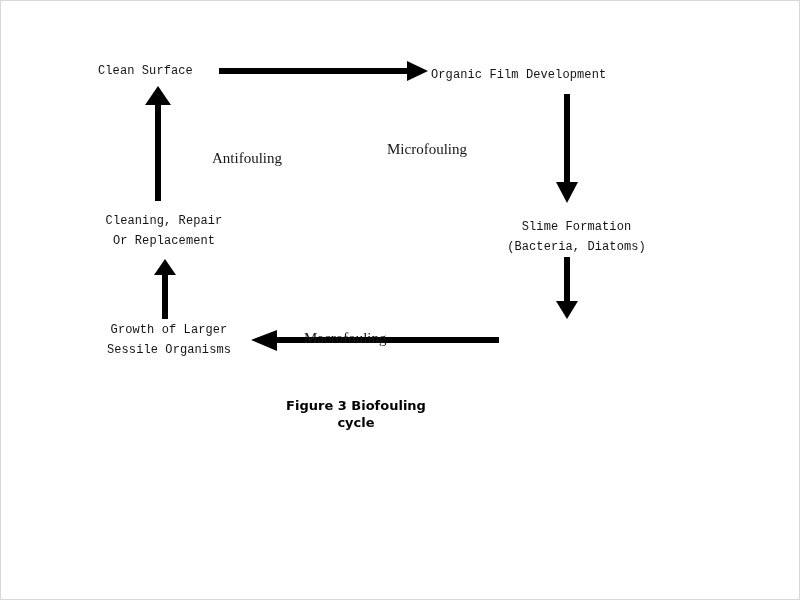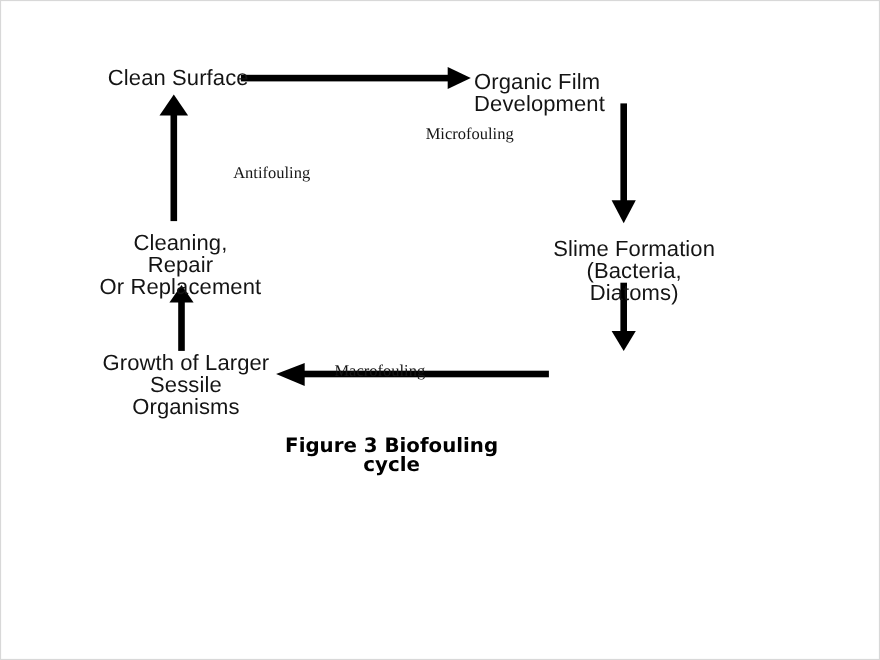--- a/index.html
+++ b/index.html
@@ -14,41 +14,41 @@
     height: 600px;
     background: #ffffff;
     border: 1px solid #d8d8d8;
     box-sizing: border-box;
     overflow: hidden;
     font-family: "Liberation Serif", "DejaVu Serif", serif;
     color: #111111;
   }
   .node {
     position: absolute;
-    font-family: Liberation Sans, sans-serif;
-    font-size: 20px;
+    font-family: Liberation Mono, monospace;
+    font-size: 12px;
     line-height: 20px;
     color: #141414;
     white-space: pre-line;
     letter-spacing: 0.1px;
   }
   .node.center  { text-align: center; }
   .node.leftal  { text-align: left; }
   .proc-label {
     position: absolute;
     font-family: "Liberation Serif", "DejaVu Serif", serif;
     font-size: 15px;
     line-height: 18px;
     color: #161616;
     white-space: nowrap;
   }
   .caption {
     position: absolute;
     font-family: "DejaVu Sans", "Liberation Sans", sans-serif;
-    font-size: 18px;
+    font-size: 13px;
     font-weight: bold;
     line-height: 17px;
     color: #000000;
     text-align: center;
     white-space: pre-line;
   }
   .arrow-layer {
     position: absolute;
     left: 0;
     top: 0;
@@ -104,20 +104,20 @@
 
   <div class="node center" style="left:493px; top:216px; width:165px;">Slime Formation
 (Bacteria, Diatoms)</div>
 
   <div class="node center" style="left:92px; top:319px; width:152px;">Growth of Larger
 Sessile Organisms</div>
 
 
   <div class="proc-label" style="left:211px; top:124px;margin-top:24px;">Antifouling</div>
 
-  <div class="proc-label" style="left:386px; top:112px;">Microfouling</div>
+  <div class="proc-label" style="left:386px; top:139px;">Microfouling</div>
 
   <div class="proc-label" style="left:303px; top:288px;margin-top:40px;">Macrofouling</div>
 
   <div class="caption" style="left:255px; top:396px; width:200px;">Figure 3 Biofouling
 cycle</div>
 
 </div>
 
 </body></html>

